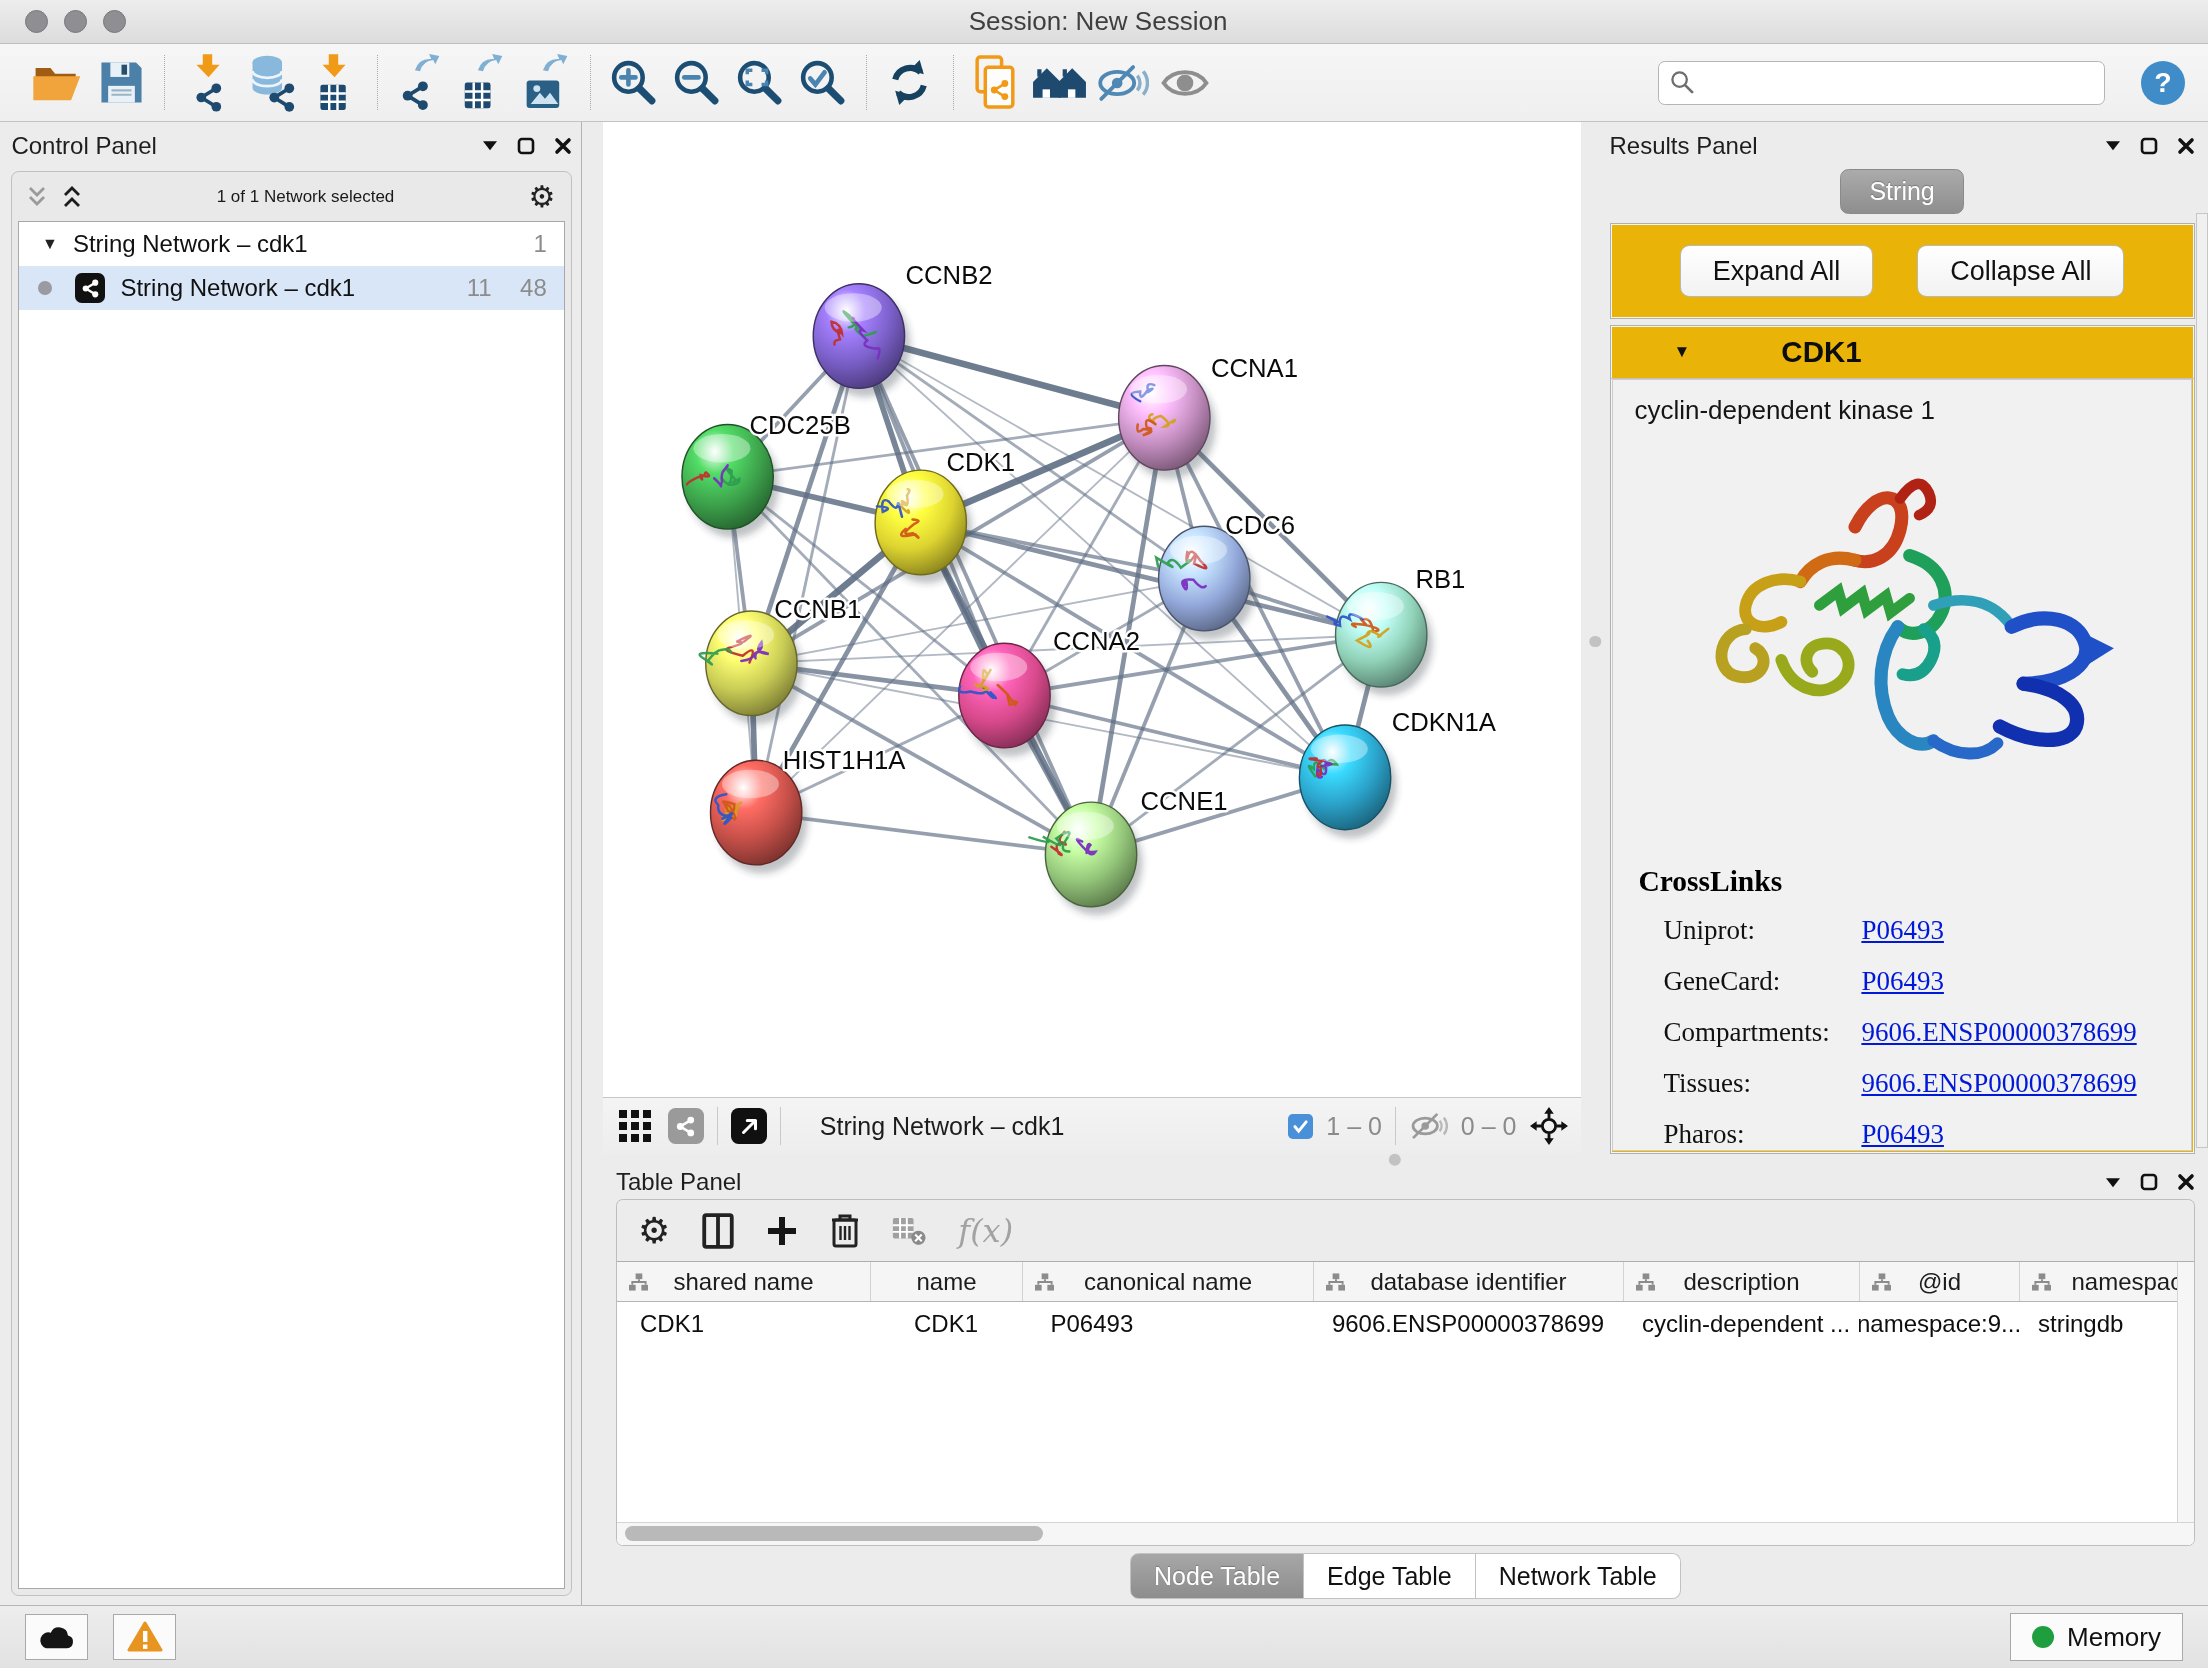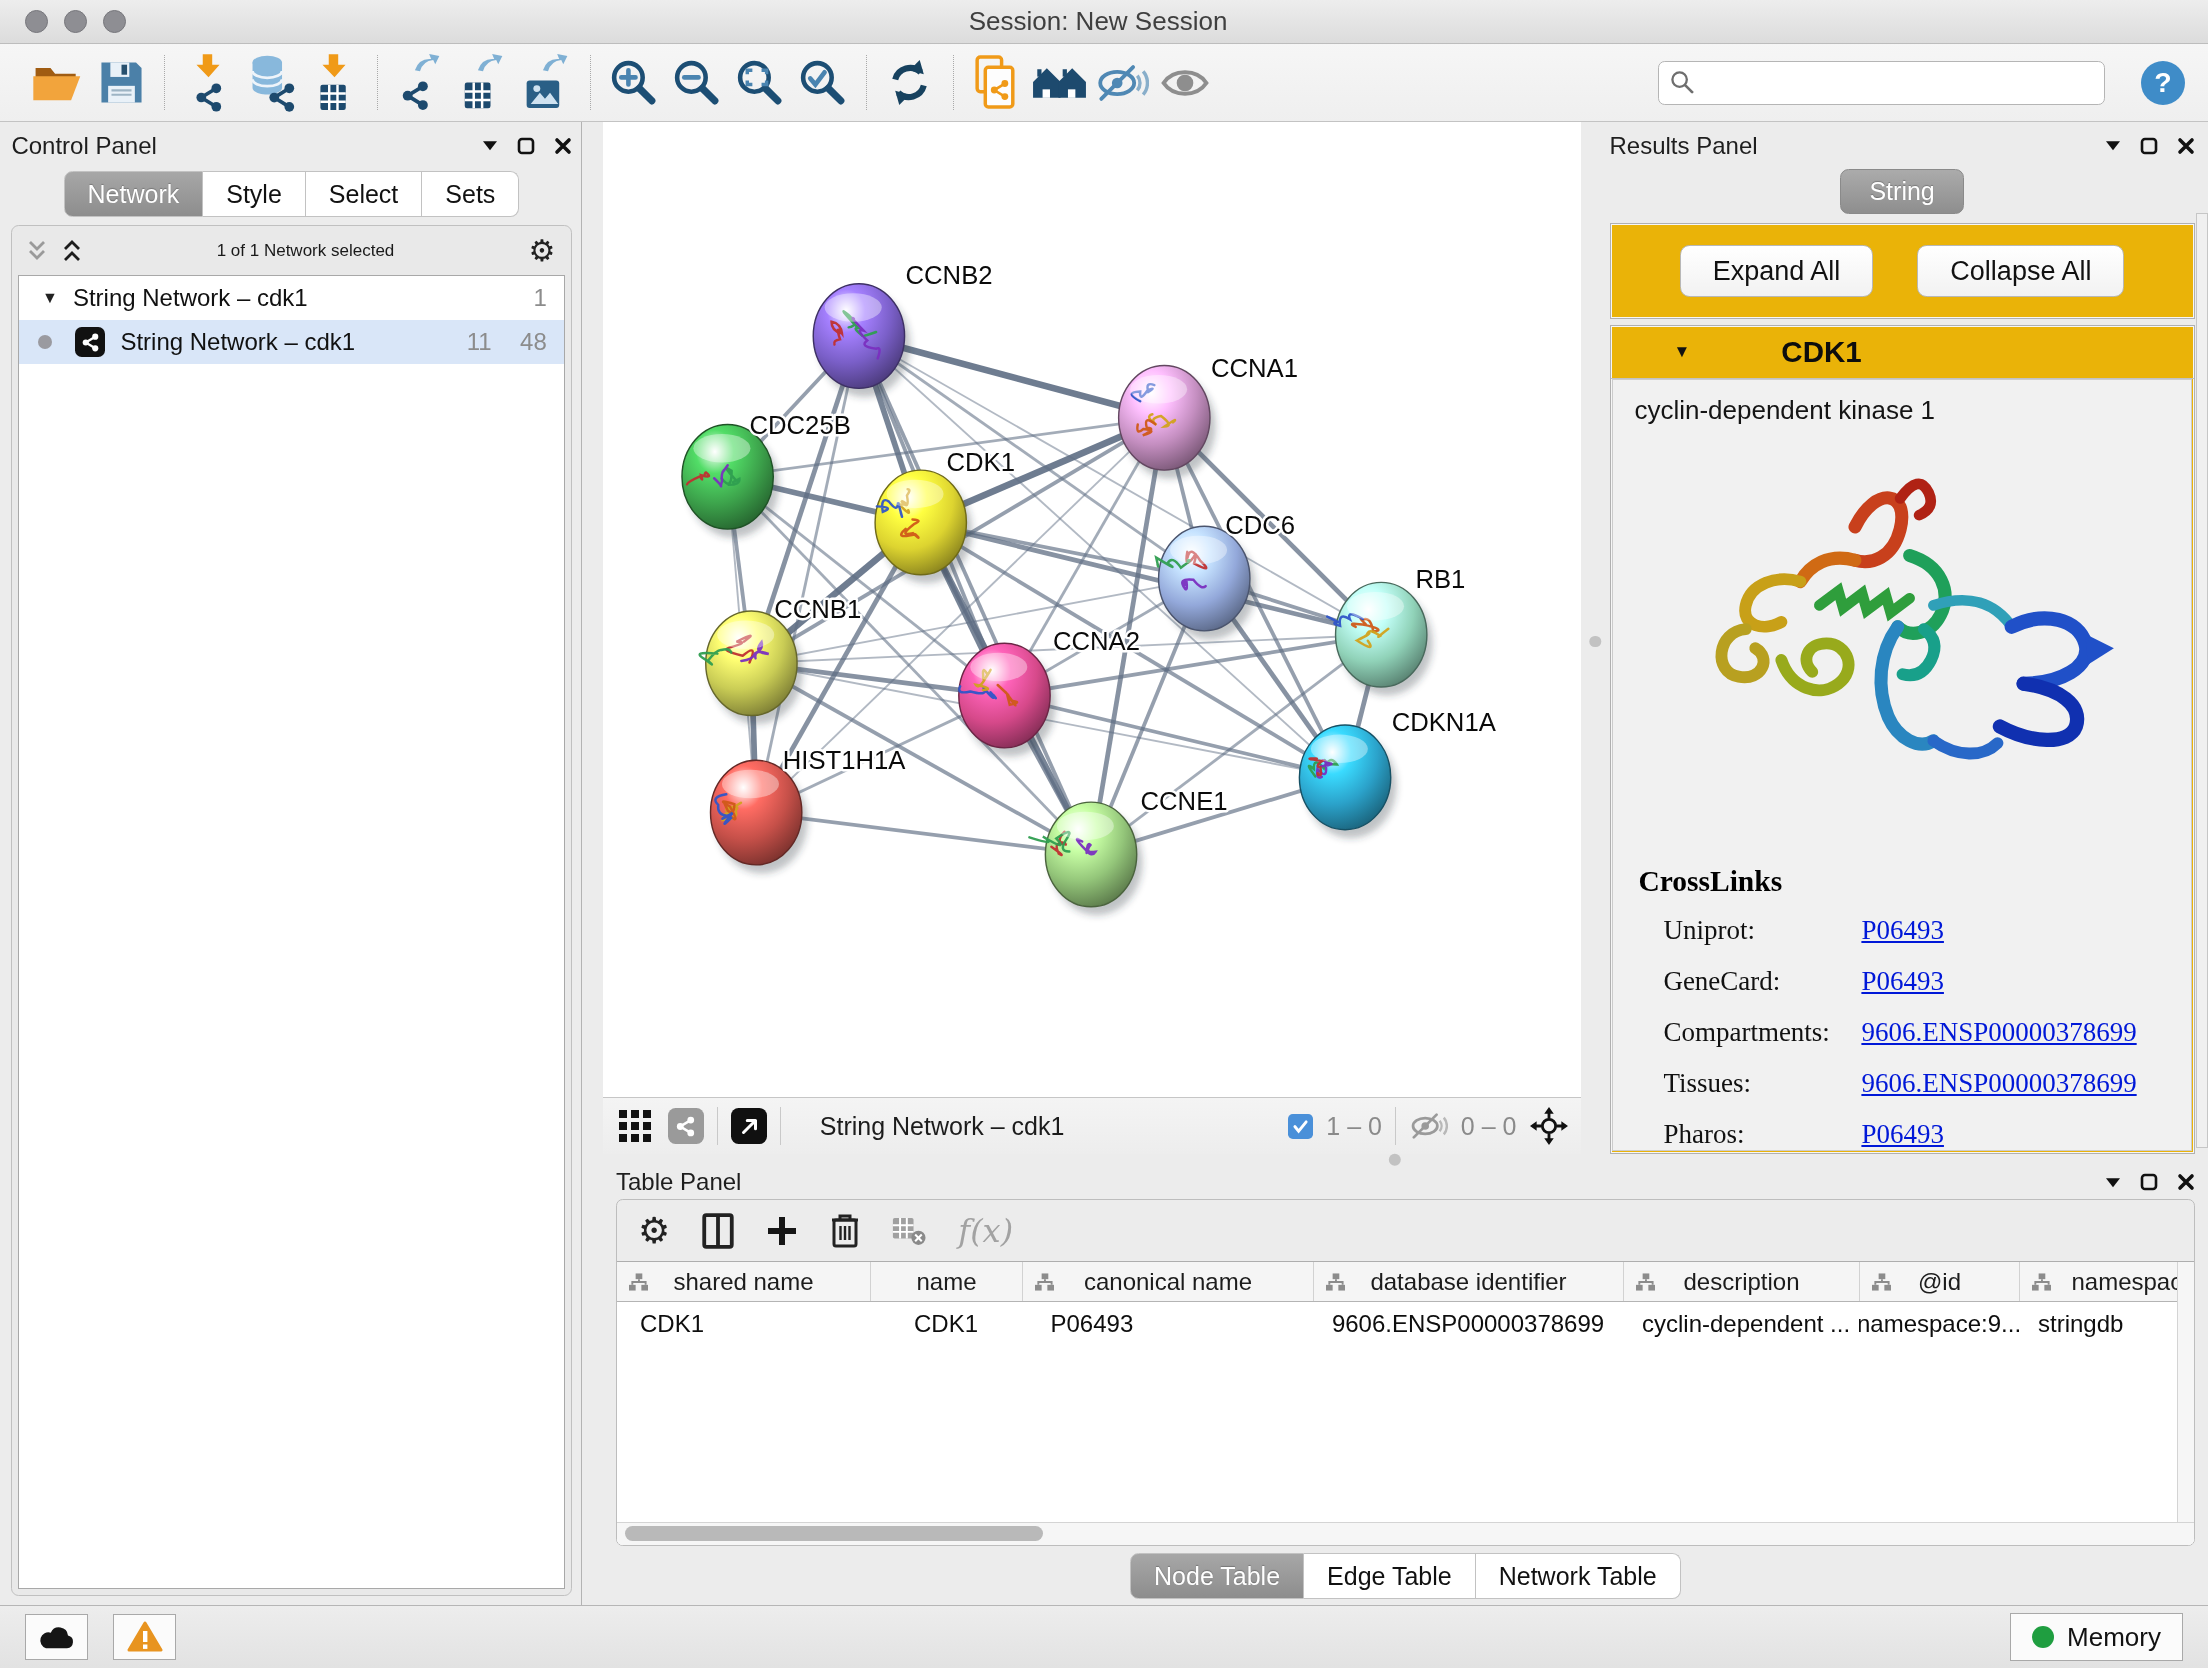--- a/index.html
+++ b/index.html
@@ -323,26 +323,20 @@
           <svg width="16" height="12.4" viewBox="0 0 16 12">
               <path d="M1 2h14l-7 9z" fill="#111"></path>
             </svg>
           <svg width="18" height="18" viewBox="0 0 18 18">
               <rect x="2" y="2" width="14" height="14" rx="3" fill="none" stroke="#111" stroke-width="2.6"></rect>
             </svg>
           <svg width="18" height="18" viewBox="0 0 18 18">
               <path class="icon-x" d="M3 3l12 12M15 3L3 15"></path>
             </svg>
         </span>
-      </div>
-      <div class="tabs-row">
-        <span class="tab selected">Network</span>
-        <span class="tab">Style</span>
-        <span class="tab">Select</span>
-        <span class="tab">Sets</span>
       </div>
       <div class="sub-panel">
         <div class="sub-panel-head">
           <svg width="20" height="22" viewBox="0 0 20 22">
               <path d="M3 2l7 7 7-7M3 11l7 7 7-7" stroke="#9a9a9a" stroke-width="2.8" fill="none"></path>
             </svg>
           <svg width="20" height="22" viewBox="0 0 20 22">
               <path d="M3 9l7-7 7 7M3 20l7-7 7 7" stroke="#1c1c1c" stroke-width="2.8" fill="none"></path>
             </svg>
           <span class="status">1 of 1 Network selected</span>

